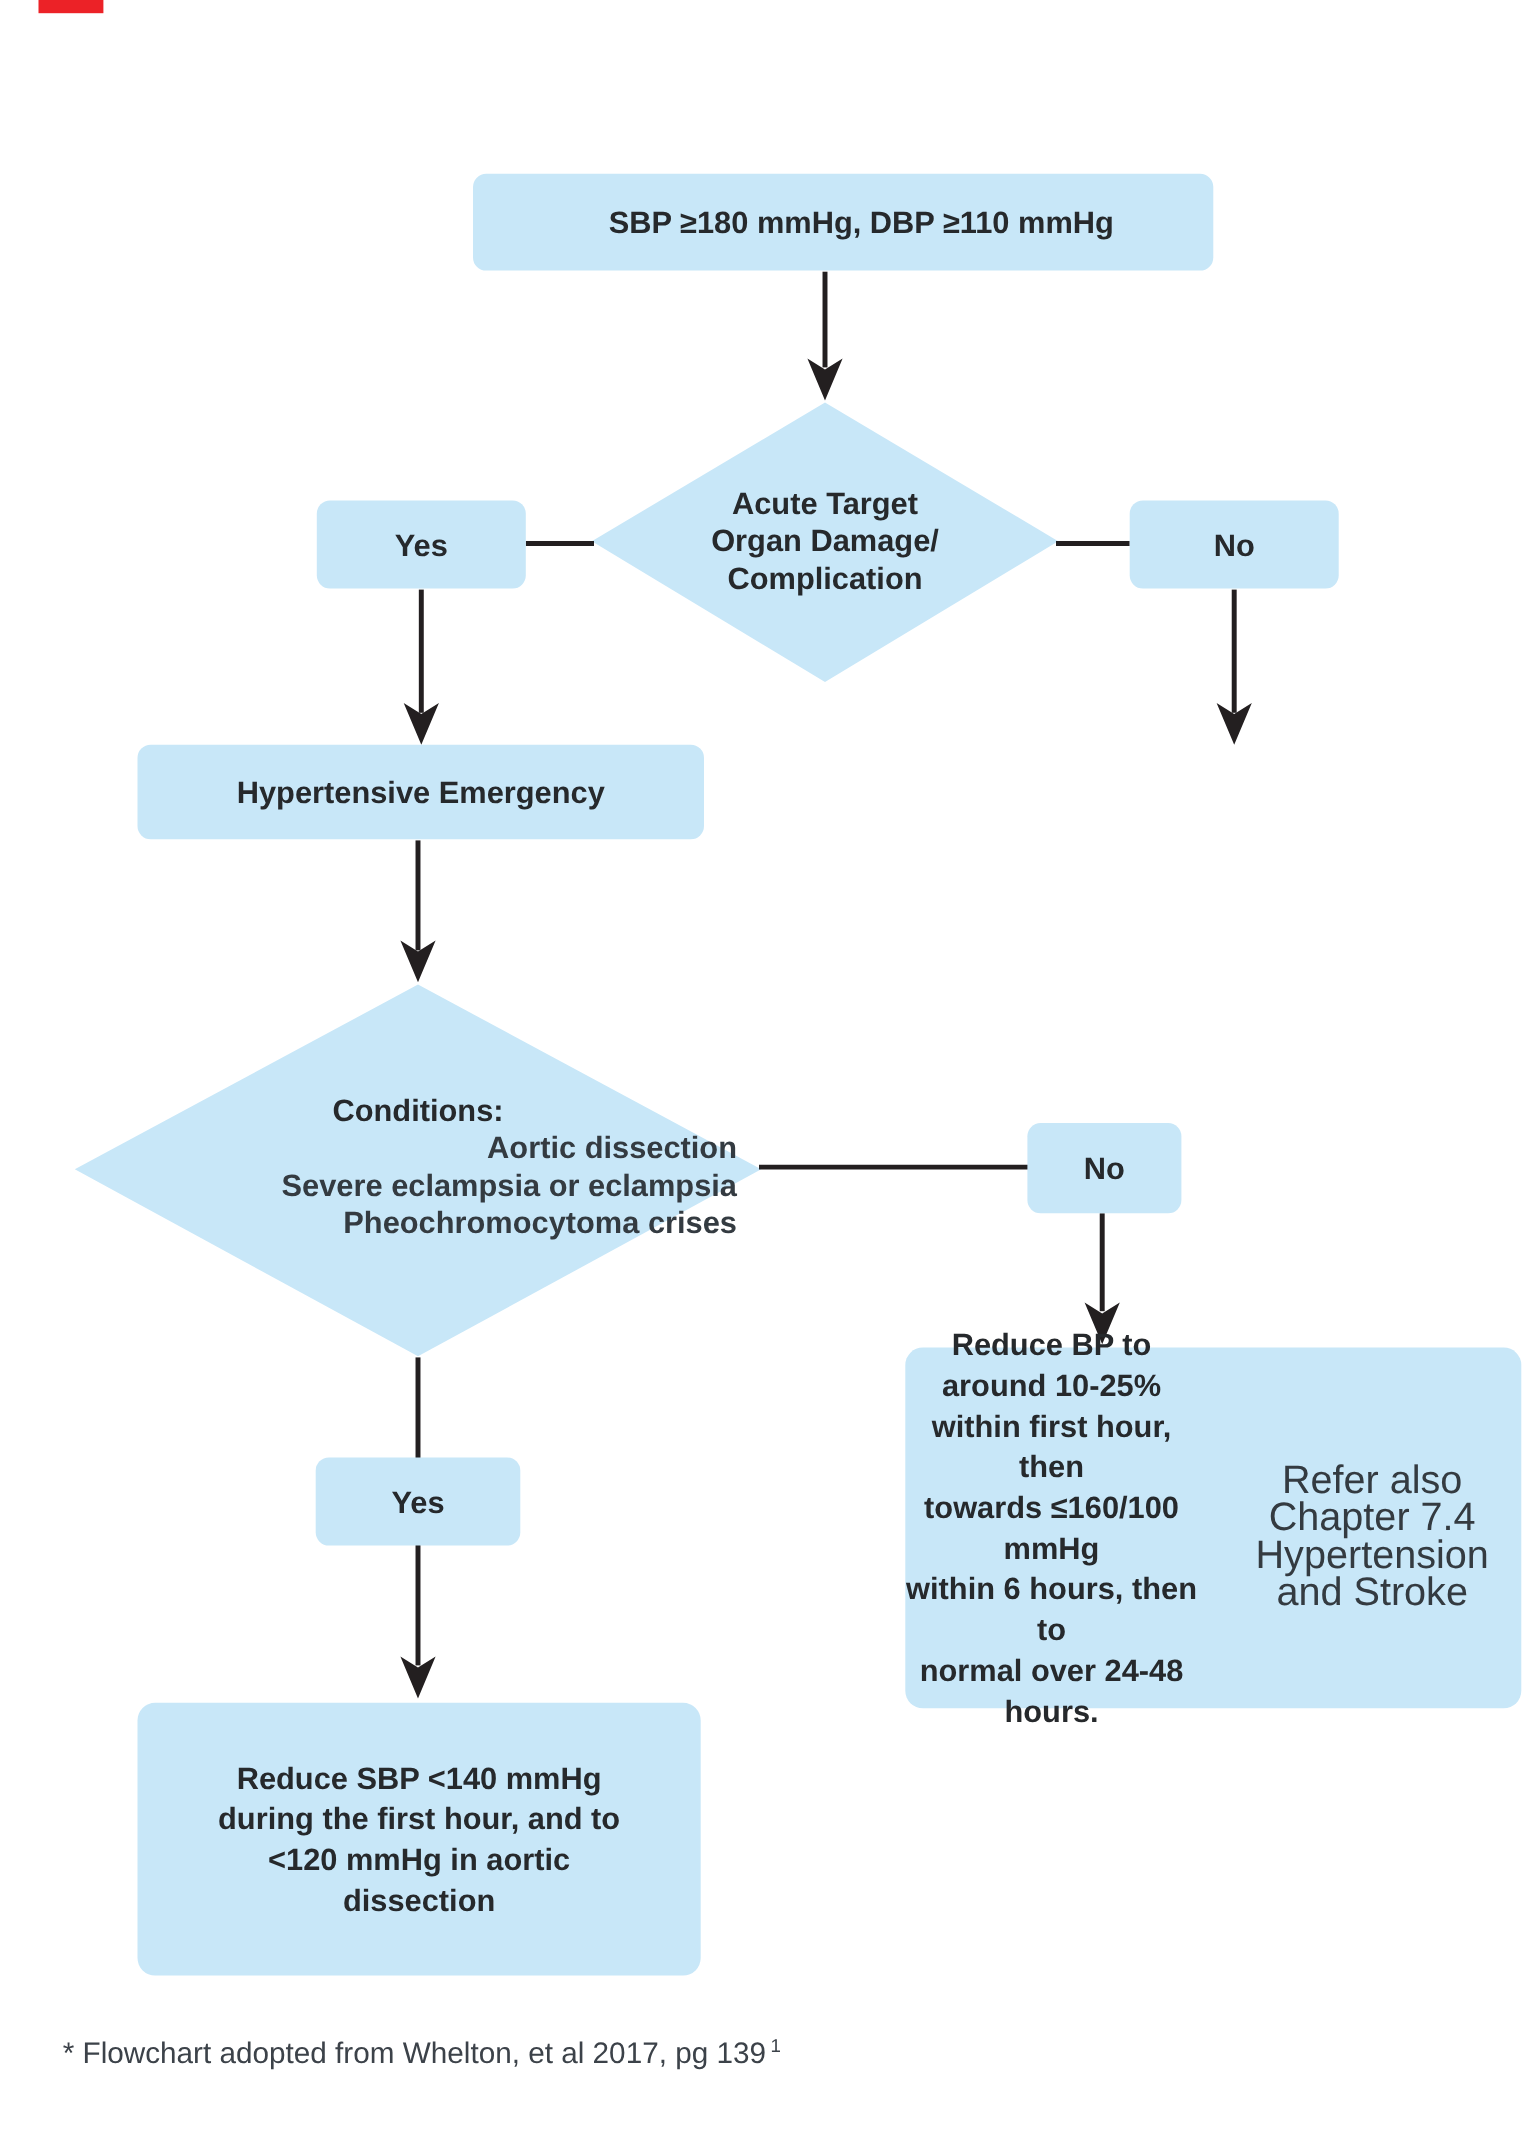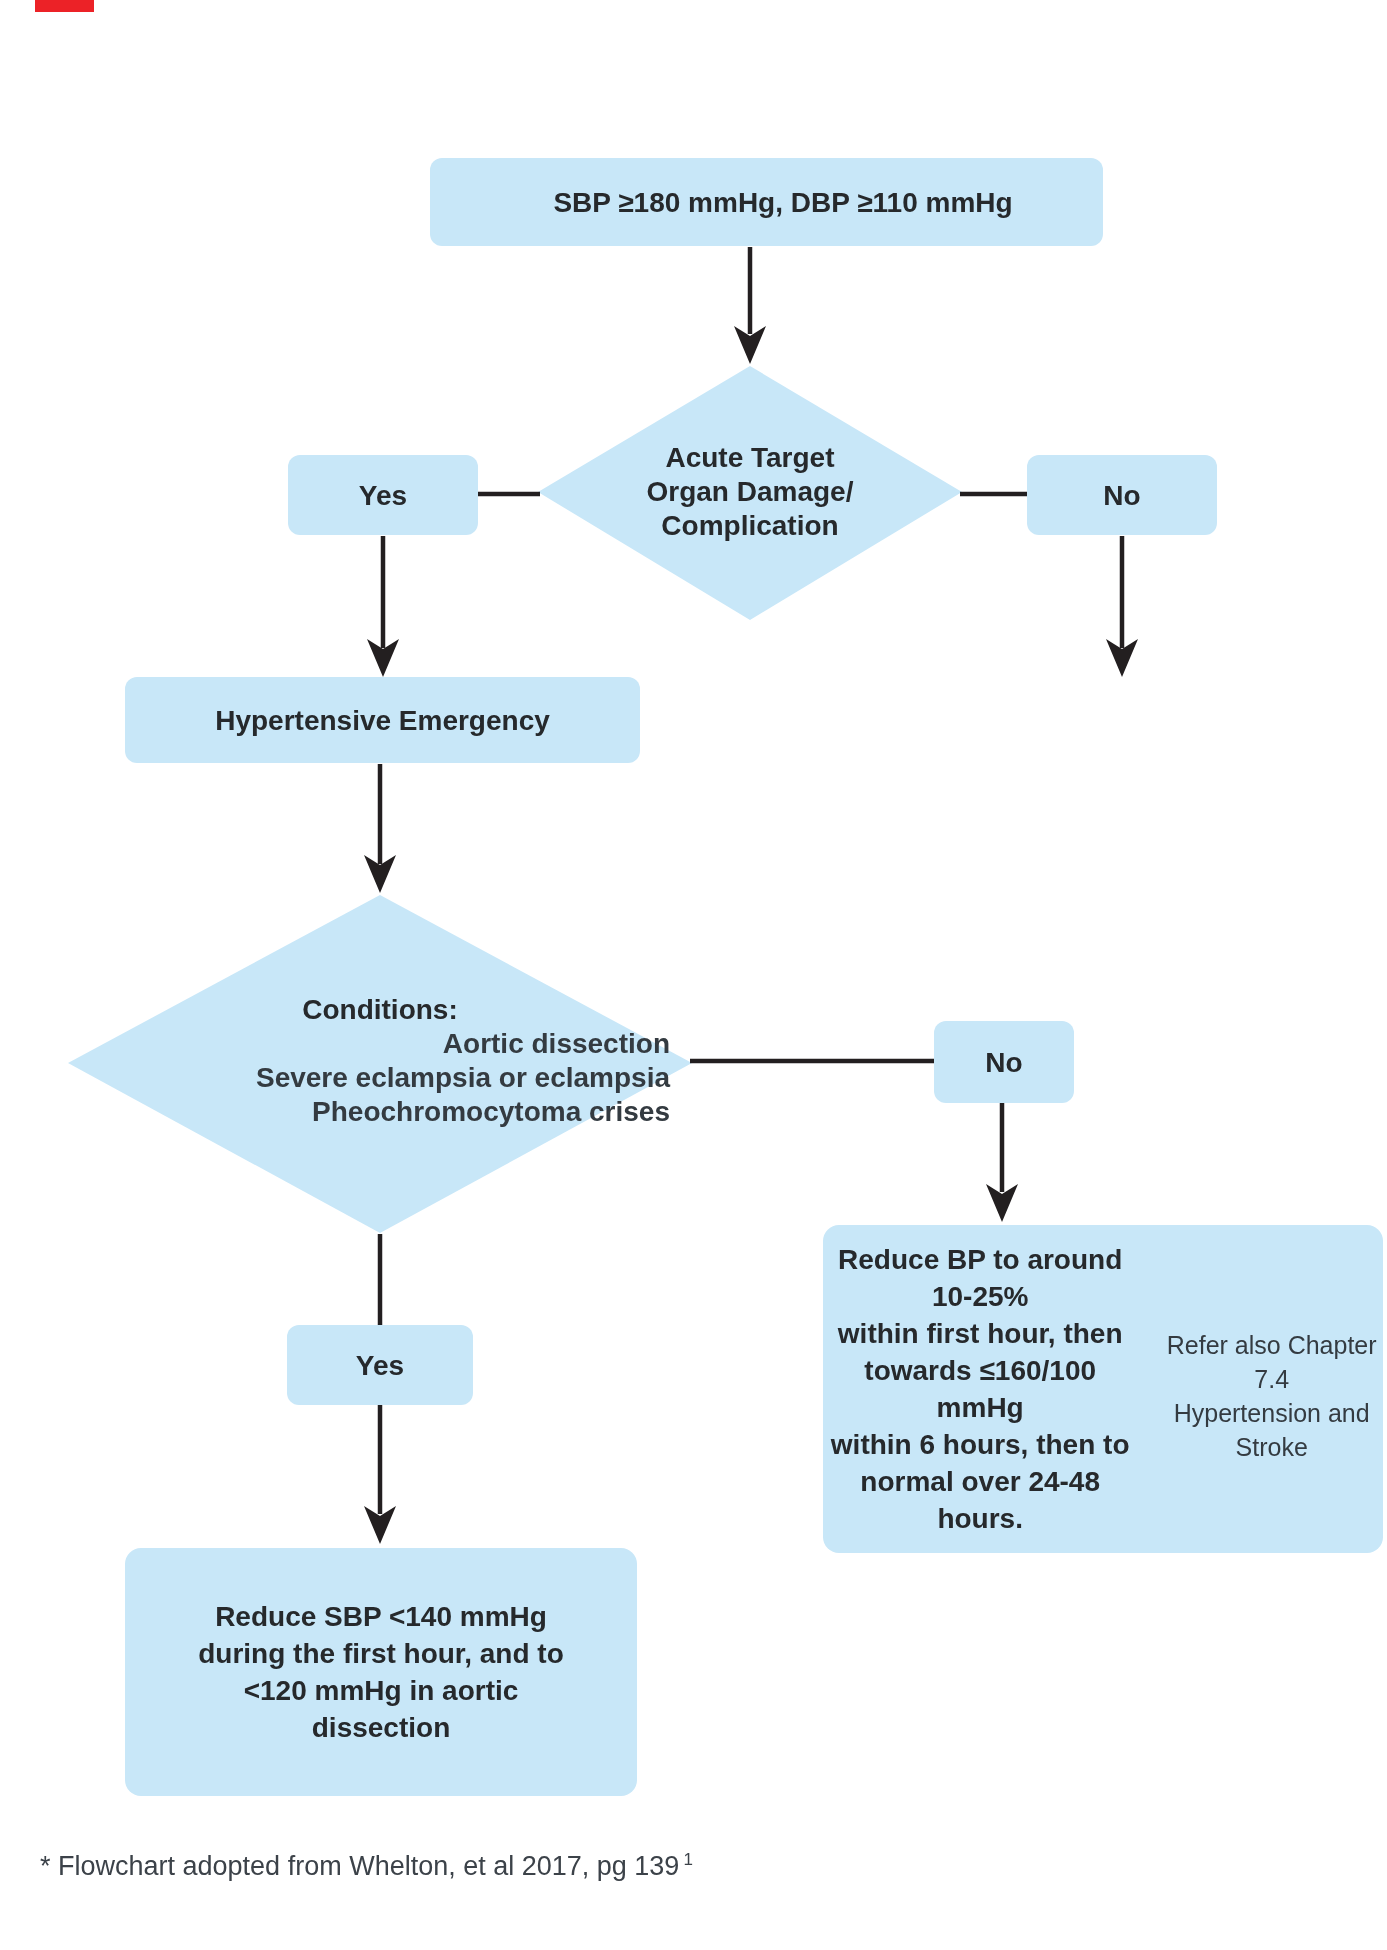--- a/index.html
+++ b/index.html
@@ -32,25 +32,25 @@
   }
   .node.big{border-radius:16px;flex-direction:row;}
   .pre{white-space:pre-line;}
   .dtext{
     position:absolute;z-index:2;text-align:center;
     font-size:28px;line-height:34px;color:#26292c;
   }
   .dtext .bold-line{font-weight:bold;}
   .dtext .reg{font-weight:bold;color:#343b41;text-align:right;}
   .note-line{
-    font-weight:normal;color:#343b41;font-size:25px;line-height:34px;
+    font-weight:normal;color:#343b41;font-size:36px;line-height:34px;
     margin-top:14px;white-space:pre-line;margin-left:23px;
   }
   .footnote{
-    position:absolute;left:40px;top:1850px;
+    position:absolute;left:57px;top:1850px;
     font-size:27px;color:#3c4249;font-weight:normal;
   }
   .footnote sup{font-size:17px;vertical-align:super;margin-left:4px;}
 </style>
 </head>
 <body>
 
 <div class="canvas">
 
   <div class="red-tab"></div>

